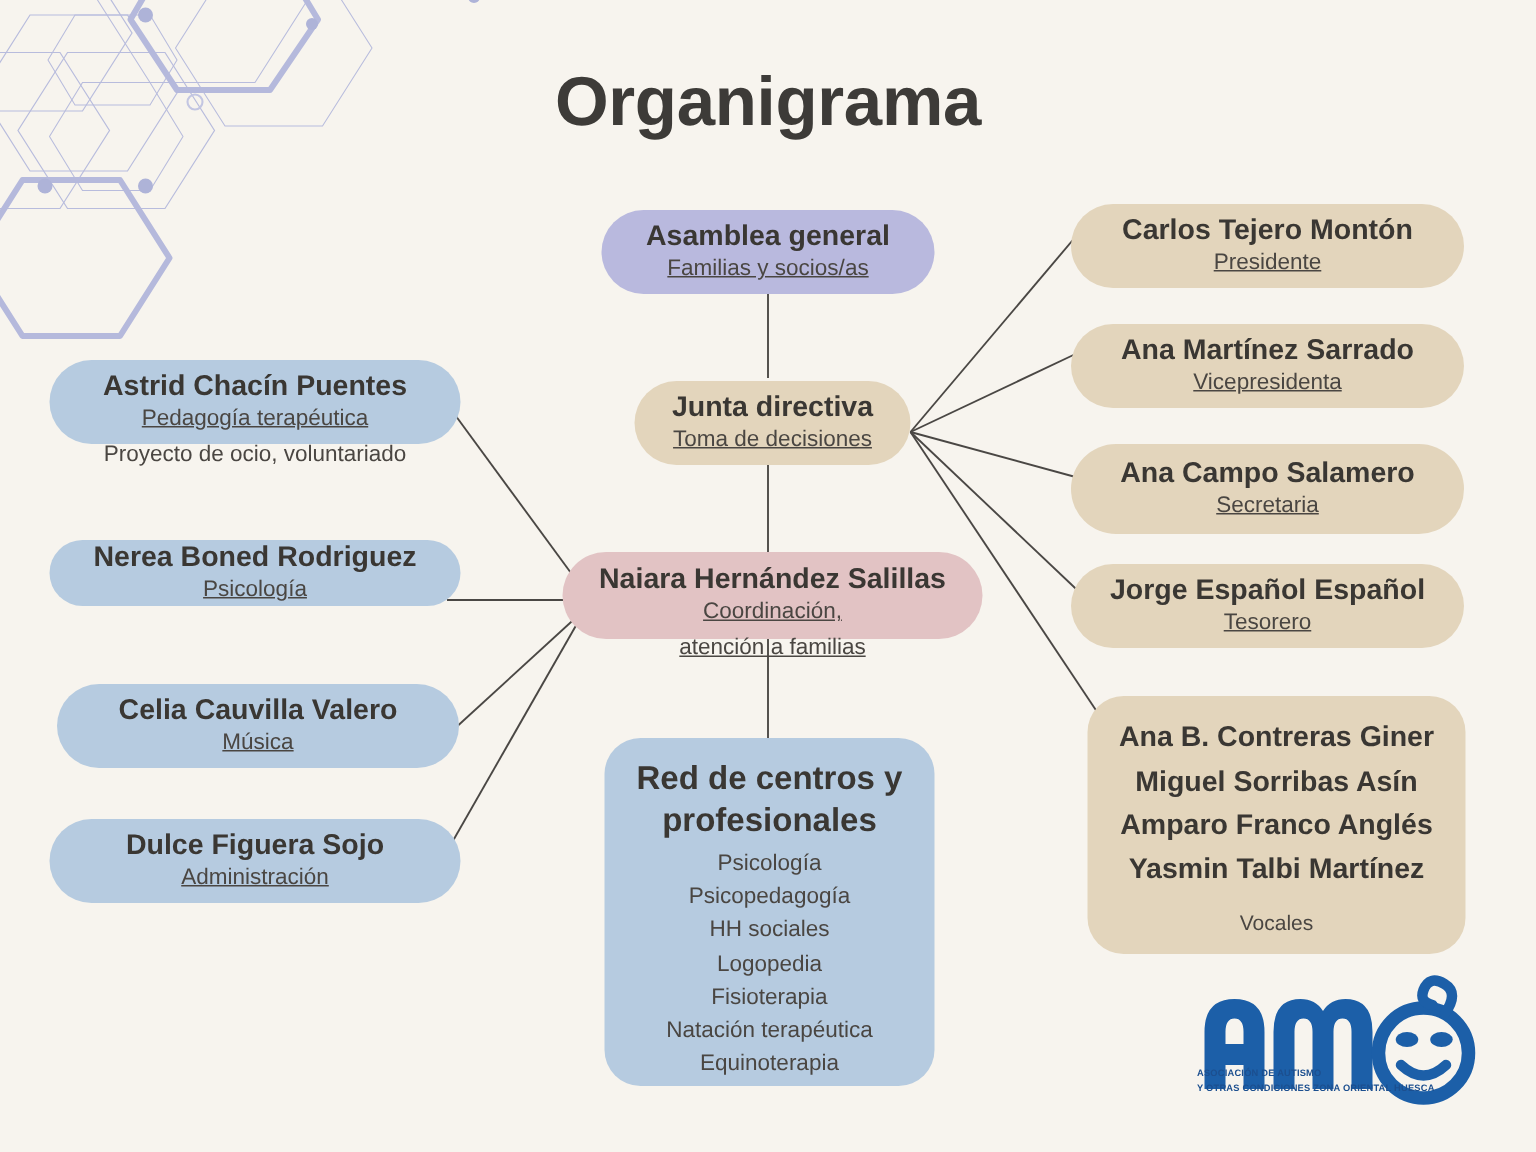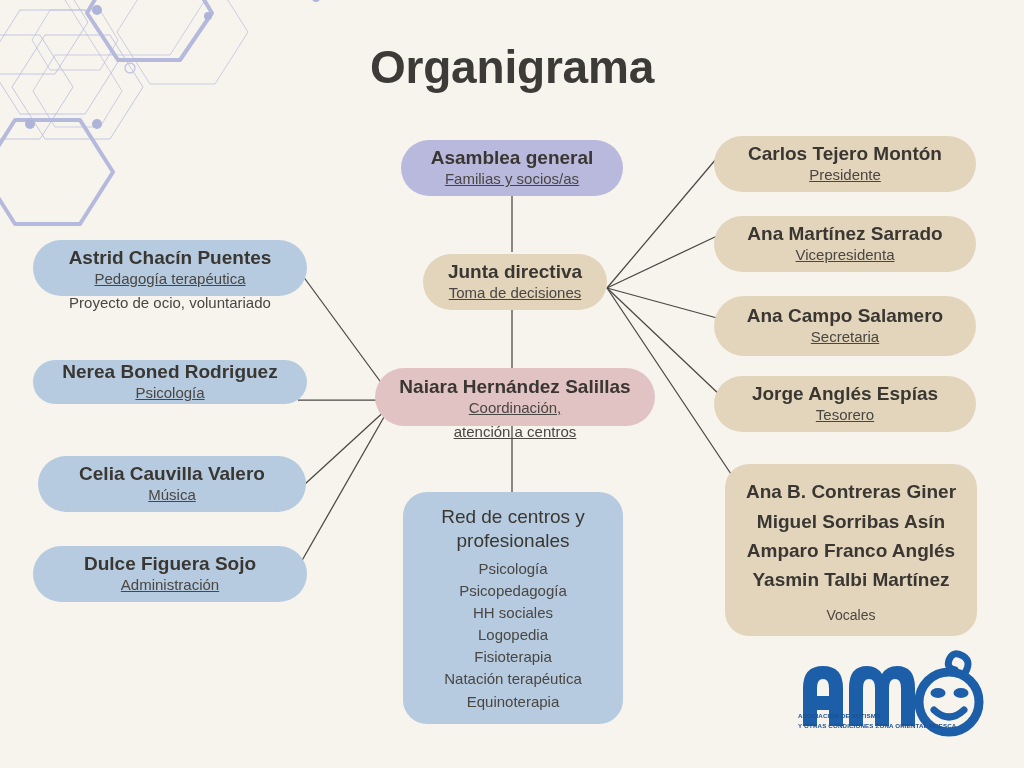--- a/index.html
+++ b/index.html
@@ -88,22 +88,22 @@
   .overflow-sub {
     position: absolute;
     width: 340px;
     text-align: center;
     font-size: 15px;
     color: #4a4642;
     white-space: nowrap;
   }
 
   .redbox .hd {
-    font-size: 19px;
-    font-weight: normal;
+    font-size: 22px;
+    font-weight: bold;
     line-height: 1.25;
     color: #3a3733;
   }
   .redbox .li {
     font-size: 15px;
     line-height: 1.48;
     color: #4a4642;
     white-space: nowrap;
   }
 
@@ -201,21 +201,21 @@
   </div>
 
   <div class="node tan" style="left:423px; top:254px; width:184px; height:56px;">
     <div class="nm">Junta directiva</div>
     <div class="sub">Toma de decisiones</div>
   </div>
 
   <div class="node pink" style="left:375px; top:368px; width:280px; height:58px;">
     <div class="nm">Naiara Hernández Salillas</div>
     <div class="sub">Coordinación,</div>
-    <div class="sub" style="position:absolute; top:54px; width:280px;">atención a centros</div>
+    <div class="sub" style="position:absolute; top:54px; width:280px;">atención a familias</div>
   </div>
 
   <div class="node blue" style="left:33px; top:240px; width:274px; height:56px;">
     <div class="nm">Astrid Chacín Puentes</div>
     <div class="sub">Pedagogía terapéutica</div>
   </div>
   <div class="overflow-sub" style="left:0px; top:294px;">Proyecto de ocio, voluntariado</div>
 
   <div class="node blue" style="left:33px; top:360px; width:274px; height:44px;">
     <div class="nm">Nerea Boned Rodriguez</div>
@@ -241,21 +241,21 @@
     <div class="nm">Ana Martínez Sarrado</div>
     <div class="sub">Vicepresidenta</div>
   </div>
 
   <div class="node tan" style="left:714px; top:296px; width:262px; height:60px;">
     <div class="nm">Ana Campo Salamero</div>
     <div class="sub">Secretaria</div>
   </div>
 
   <div class="node tan" style="left:714px; top:376px; width:262px; height:56px;">
-    <div class="nm">Jorge Anglés Espías</div>
+    <div class="nm">Jorge Español Español</div>
     <div class="sub">Tesorero</div>
   </div>
 
   <div class="node tan vocales" style="left:725px; top:464px; width:252px; height:172px; border-radius:24px;">
     <div class="vn">Ana B. Contreras Giner</div>
     <div class="vn">Miguel Sorribas Asín</div>
     <div class="vn">Amparo Franco Anglés</div>
     <div class="vn">Yasmin Talbi Martínez</div>
     <div class="vrole">Vocales</div>
   </div>

